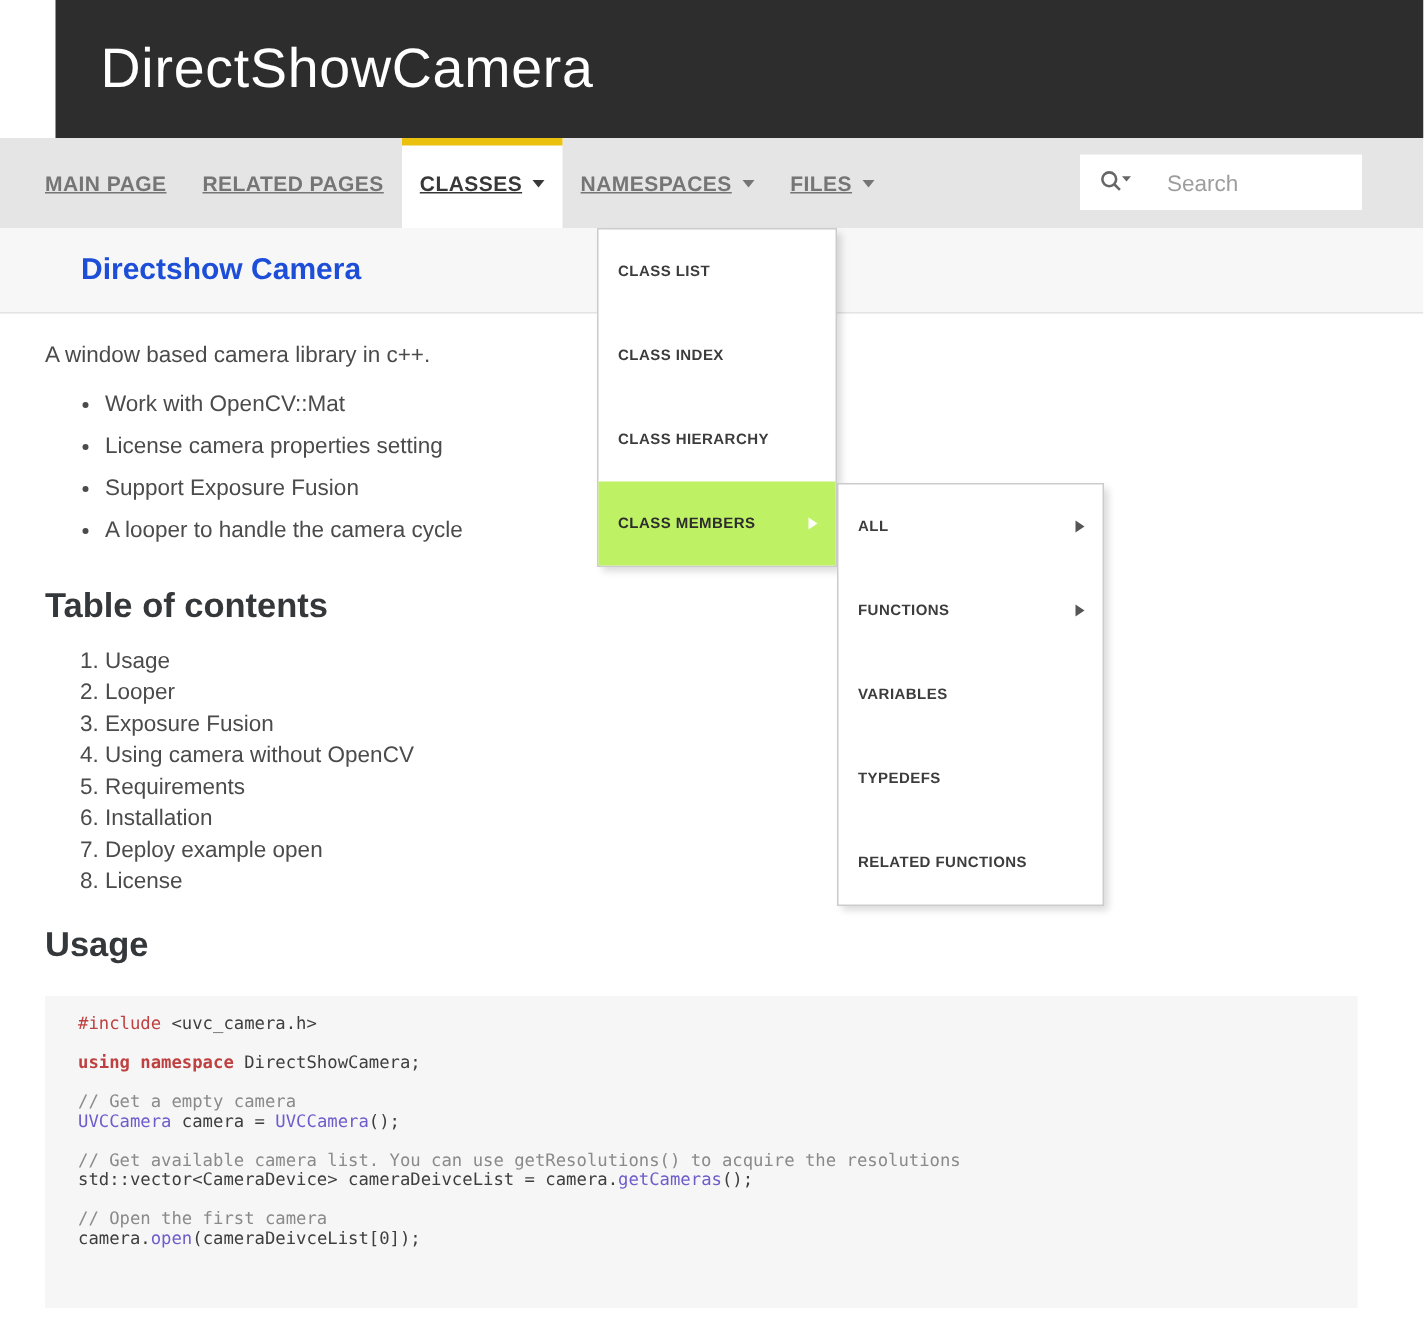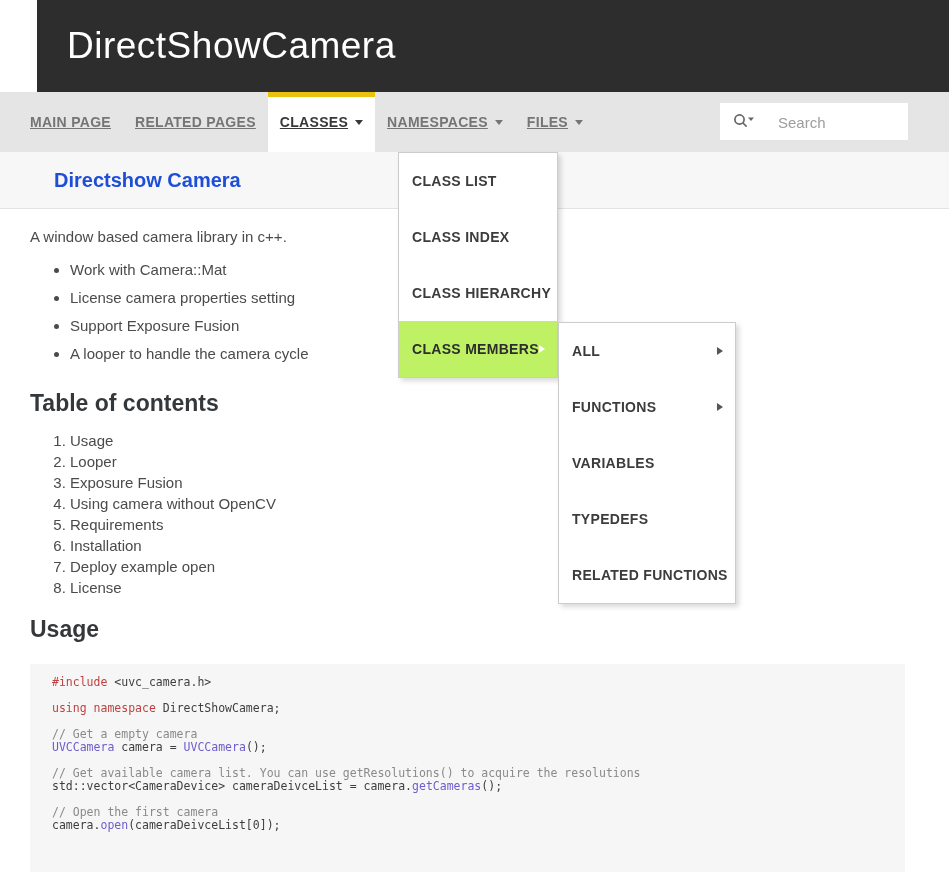--- a/index.html
+++ b/index.html
@@ -47,31 +47,31 @@
   ul.features li{font-size:15px;color:#4b4b4b;line-height:21px;margin-bottom:7px;}
   ol.toc{margin:10px 0 0;padding-left:40px;}
   ol.toc li{font-size:15px;color:#4b4b4b;line-height:21px;}
 
   
   pre.fragment{margin:18px 0 0;width:875px;box-sizing:border-box;background:#f6f6f6;
                padding:12px 16px 40px 22px;
                font-family:"DejaVu Sans Mono", monospace;font-size:11.5px;line-height:13px;color:#3e3e3e;}
   .code-line{height:13px;white-space:pre;}
   .tok-pre{color:#bf4040;}
-  .tok-kw{color:#bf4040;}
+  .tok-kw{color:#bf4040;font-weight:bold;}
   .tok-cm{color:#8a8a8a;}
   .tok-link{color:#6f5ccb;cursor:pointer;}
 
   
   .menu{position:absolute;background:#fff;border:1px solid #ccc;box-sizing:border-box;
         box-shadow:3px 3px 5px rgba(0,0,0,0.15);z-index:10;}
   .menu-classes{left:398px;top:152px;width:160px;}
   .menu-members{left:558px;top:322px;width:178px;}
   .menu-item{position:relative;height:56px;display:flex;align-items:center;padding-left:13px;
-             font-size:14px;font-weight:bold;letter-spacing:0.3px;color:#3c3c3c;cursor:pointer;white-space:nowrap;}
+             font-size:10px;font-weight:bold;letter-spacing:0.3px;color:#3c3c3c;cursor:pointer;white-space:nowrap;}
   .menu-item.highlight{background:#bef264;color:#2d2d2d;}
   .menu-item .tri-right{position:absolute;right:12px;color:#555;}
   .menu-item.highlight .tri-right{color:#fff;}
 </style>
 </head>
 <body>
 
 <div class="screen">
 
   <div class="masthead">
@@ -110,21 +110,21 @@
     <input type="text" placeholder="Search" style="">
   </div>
 
   <div class="titleband">
     <div class="ptitle">Directshow Camera</div>
   </div>
 
   <div class="content">
     <p class="intro">A window based camera library in c++.</p>
     <ul class="features">
-        <li>Work with Camera::Mat</li>
+        <li>Work with OpenCV::Mat</li>
         <li>License camera properties setting</li>
         <li>Support Exposure Fusion</li>
         <li>A looper to handle the camera cycle</li>
       </ul>
     <h1>Table of contents</h1>
     <ol class="toc">
         <li>Usage</li>
         <li>Looper</li>
         <li>Exposure Fusion</li>
         <li>Using camera without OpenCV</li>

